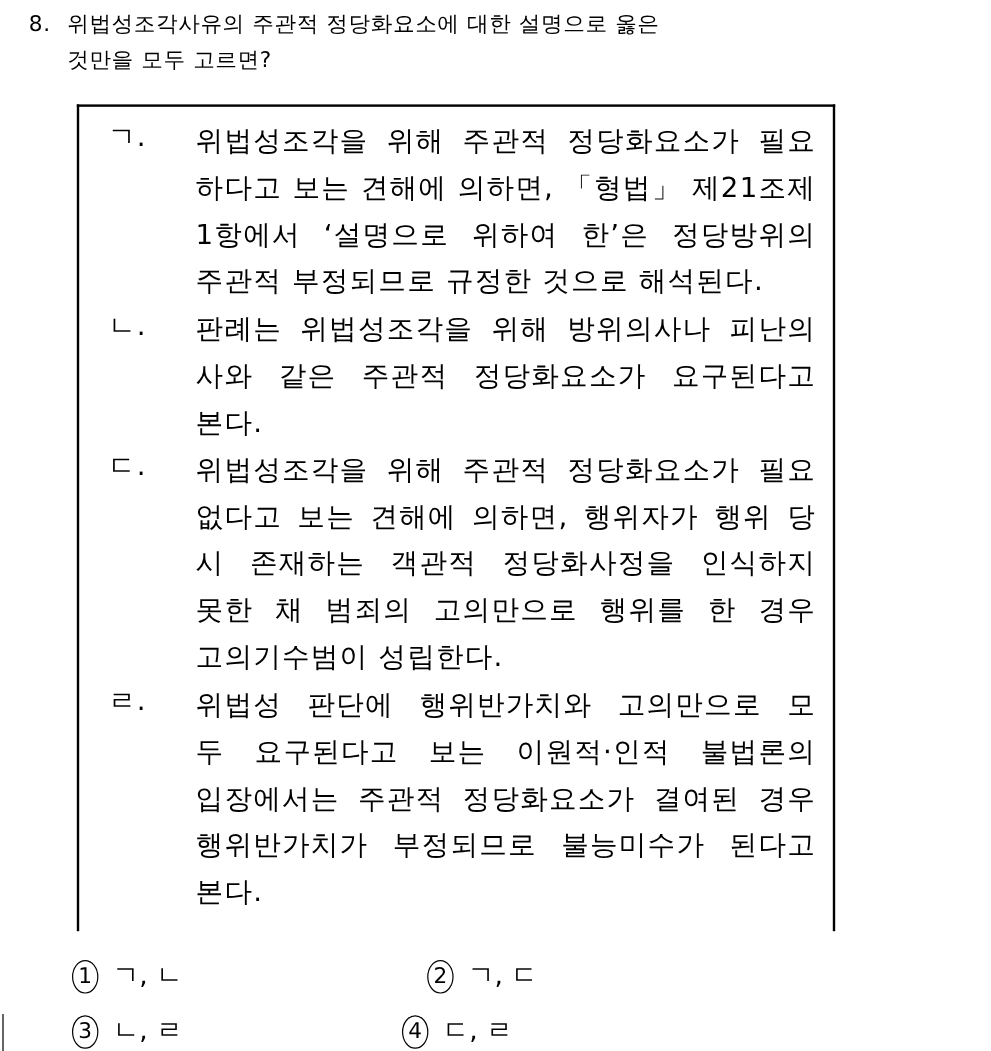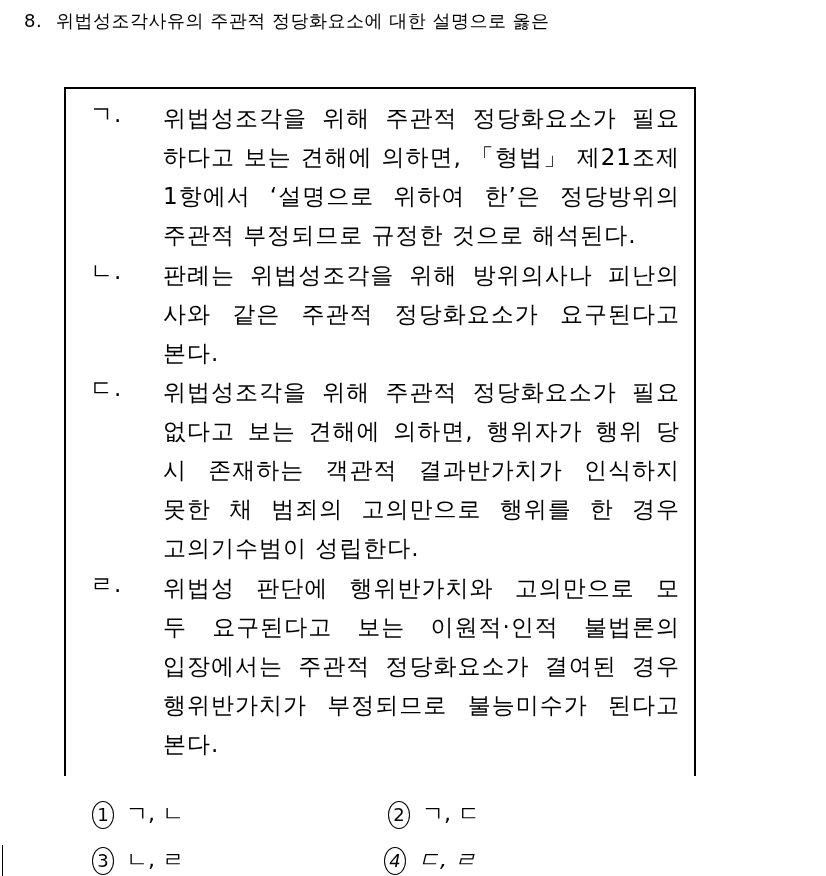--- a/index.html
+++ b/index.html
@@ -16,53 +16,54 @@
   .question .line2 { padding-left:32px; }
   .box {
     position:absolute; left:64px; top:87px; width:632px; height:689px;
     border-left:2px solid #000; border-right:2px solid #000; border-top:2px solid #000;
     box-sizing:border-box;
   }
   .item { position:absolute; left:24px; width:590px; font-size:23px; letter-spacing:1px; }
   .item .marker { position:absolute; left:0; top:0; width:50px; }
   .item .line { display:block; margin-left:73px; height:39px; line-height:39px; white-space:nowrap; text-align:justify; text-align-last:justify; }
   .item .line.last { text-align-last:left; }
-  .choice { position:absolute; font-size:22px; line-height:28px; white-space:nowrap;margin-left:32px; }
+  .choice { position:absolute; font-size:22px; line-height:28px; white-space:nowrap; }
   .choice .circ {
     display:inline-block; width:20px; height:26px; border:1.5px solid #000; border-radius:50%;
     text-align:center; line-height:26px; font-size:18px; margin-right:12px; vertical-align:middle;
   }
   .edge-line { position:absolute; left:2px; top:845px; width:1px; height:31px; background:#000; }
 </style>
 </head>
 <body>
 
 <div class="question">
   <div><span class="num">8.</span><span>위법성조각사유의 주관적 정당화요소에 대한 설명으로 옳은</span></div>
+  <div class="line2">것만을 모두 고르면?</div>
 </div>
 
 <div class="box">
   <div class="item" style="top:10px;">
     <span class="marker">ㄱ.</span>
     <span class="line">위법성조각을 위해 주관적 정당화요소가 필요</span>
     <span class="line">하다고 보는 견해에 의하면, 「형법」 제21조제</span>
     <span class="line">1항에서 ‘설명으로 위하여 한’은 정당방위의</span>
     <span class="line last">주관적 부정되므로 규정한 것으로 해석된다.</span>
   </div>
   <div class="item" style="top:167px;">
     <span class="marker">ㄴ.</span>
     <span class="line">판례는 위법성조각을 위해 방위의사나 피난의</span>
     <span class="line">사와 같은 주관적 정당화요소가 요구된다고</span>
     <span class="line last">본다.</span>
   </div>
   <div class="item" style="top:284px;">
     <span class="marker">ㄷ.</span>
     <span class="line">위법성조각을 위해 주관적 정당화요소가 필요</span>
     <span class="line">없다고 보는 견해에 의하면, 행위자가 행위 당</span>
-    <span class="line">시 존재하는 객관적 결과반가치가 인식하지</span>
+    <span class="line">시 존재하는 객관적 정당화사정을 인식하지</span>
     <span class="line">못한 채 범죄의 고의만으로 행위를 한 경우</span>
     <span class="line last">고의기수범이 성립한다.</span>
   </div>
   <div class="item" style="top:480px;">
     <span class="marker">ㄹ.</span>
     <span class="line">위법성 판단에 행위반가치와 고의만으로 모</span>
     <span class="line">두 요구된다고 보는 이원적·인적 불법론의</span>
     <span class="line">입장에서는 주관적 정당화요소가 결여된 경우</span>
     <span class="line">행위반가치가 부정되므로 불능미수가 된다고</span>
     <span class="line last">본다.</span>
@@ -71,17 +72,17 @@
 
 <div class="choice" style="left:60px; top:800px;">
   <span class="circ">1</span><span>ㄱ, ㄴ</span>
 </div>
 <div class="choice" style="left:356px; top:800px;">
   <span class="circ">2</span><span>ㄱ, ㄷ</span>
 </div>
 <div class="choice" style="left:60px; top:846px;">
   <span class="circ">3</span><span>ㄴ, ㄹ</span>
 </div>
-<div class="choice" style="left:352px; top:846px;font-style:italic;">
+<div class="choice" style="left:335px; top:846px;">
   <span class="circ">4</span><span>ㄷ, ㄹ</span>
 </div>
 
 <div class="edge-line"></div>
 
 </body></html>

